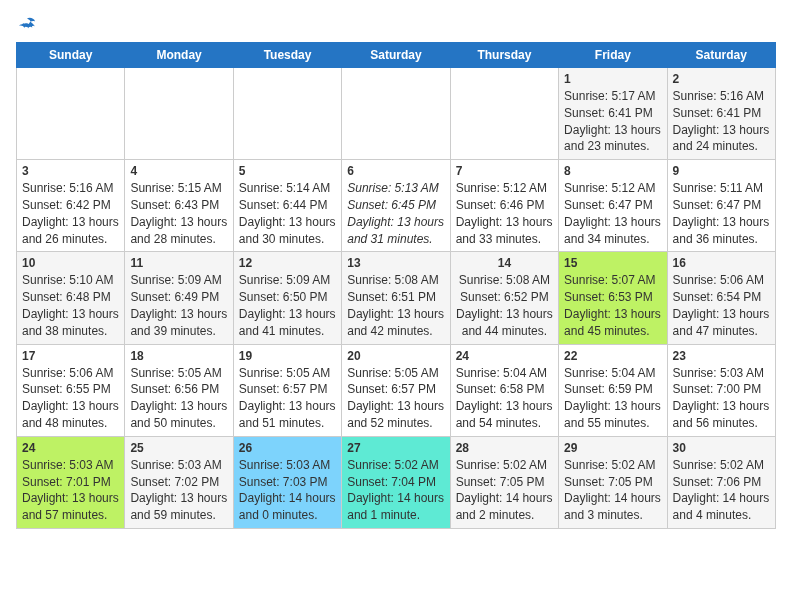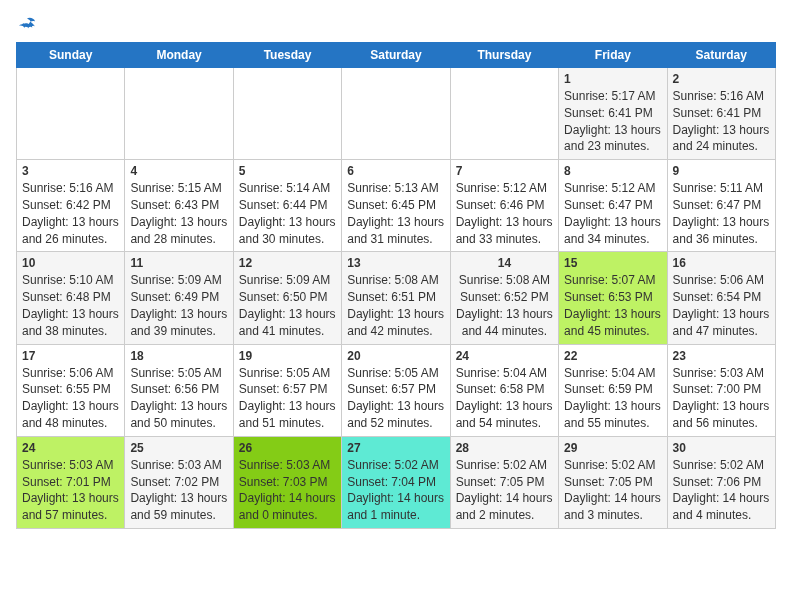--- a/index.html
+++ b/index.html
@@ -172,21 +172,21 @@
         </td>
         <td style="background-color: rgb(255, 255, 255);">
           <span class="day-number">5</span>
           <div class="day-info" style="white-space: pre-line;">Sunrise: 5:14 AM
 Sunset: 6:44 PM
 Daylight: 13 hours
 and 30 minutes.</div>
         </td>
         <td style="background-color: rgb(255, 255, 255);">
           <span class="day-number">6</span>
-          <div class="day-info" style="white-space: pre-line;">Sunrise: 5:13 AM
+          <div class="day-info" style="white-space: pre-line; font-style: italic;">Sunrise: 5:13 AM
 Sunset: 6:45 PM
 Daylight: 13 hours
 and 31 minutes.</div>
         </td>
         <td style="background-color: rgb(255, 255, 255);">
           <span class="day-number">7</span>
           <div class="day-info" style="white-space: pre-line;">Sunrise: 5:12 AM
 Sunset: 6:46 PM
 Daylight: 13 hours
 and 33 minutes.</div>
@@ -316,21 +316,21 @@
 Daylight: 13 hours
 and 57 minutes.</div>
         </td>
         <td style="background-color: rgb(245, 245, 245);">
           <span class="day-number">25</span>
           <div class="day-info" style="white-space: pre-line;">Sunrise: 5:03 AM
 Sunset: 7:02 PM
 Daylight: 13 hours
 and 59 minutes.</div>
         </td>
-        <td style="background-color: #84cc16;">
+        <td style="background-color: #7dd3fc;">
           <span class="day-number">26</span>
           <div class="day-info" style="white-space: pre-line;">Sunrise: 5:03 AM
 Sunset: 7:03 PM
 Daylight: 14 hours
 and 0 minutes.</div>
         </td>
         <td style="background-color: #5eead4;">
           <span class="day-number">27</span>
           <div class="day-info" style="white-space: pre-line;">Sunrise: 5:02 AM
 Sunset: 7:04 PM

